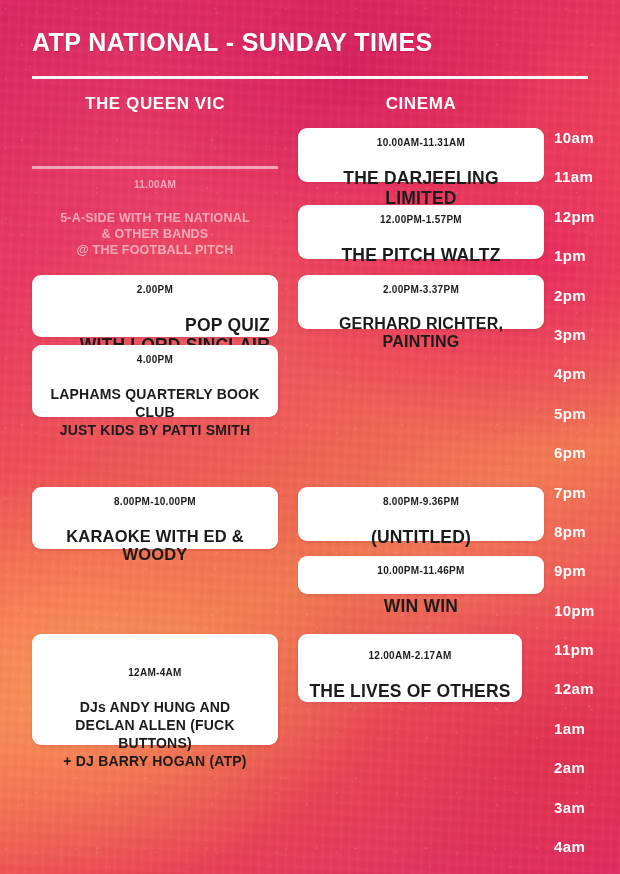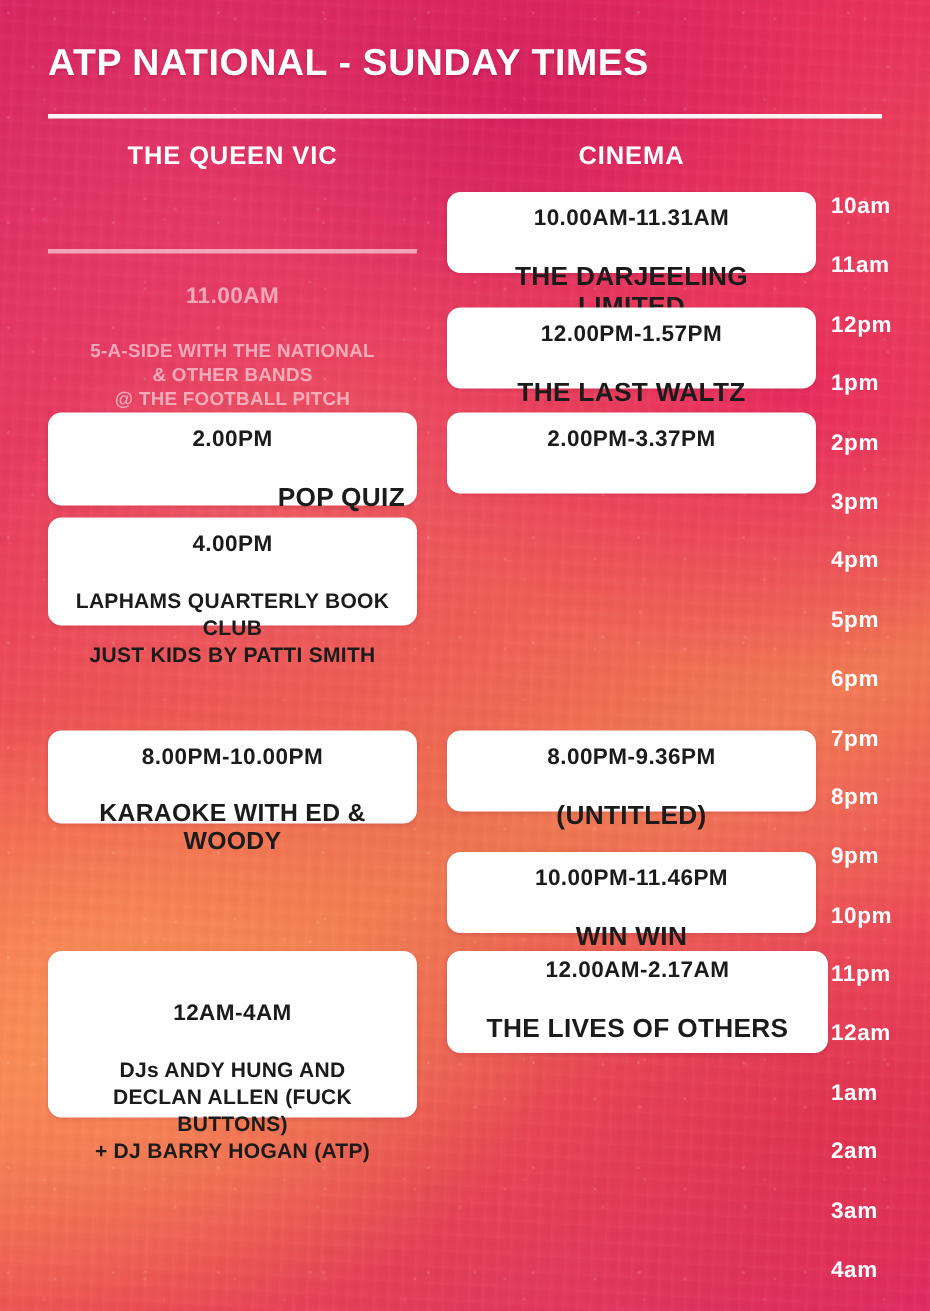--- a/index.html
+++ b/index.html
@@ -75,21 +75,21 @@
   .card {
     position: absolute;
     background: #ffffff;
     border-radius: 9px;
     text-align: center;
     color: #1b1b1b;
     padding: 9px 8px 10px;
     box-shadow: 0 1px 3px rgba(130,10,40,0.18);
   }
   .card .time {
-    font-size: 15px;
+    font-size: 10px;
     font-weight: bold;
     letter-spacing: 0.3px;
     line-height: 1.25;
   }
   .card .name {
     font-size: 17.5px;
     font-weight: bold;
     letter-spacing: 0.2px;
     line-height: 1.15;
     margin-top: 18px;
@@ -98,21 +98,21 @@
     font-size: 13px;
     line-height: 1.3;
     letter-spacing: 0.2px;
   }
   .card.ghost {
     background: transparent;
     box-shadow: none;
     color: rgba(255,255,255,0.55);
     border-top: 3px solid rgba(255,255,255,0.55);
     border-radius: 0;
-    padding-top: 20px;
+    padding-top: 10px;
   }
   .card.ghost .time { color: rgba(255,255,255,0.55); }
   .card.ghost .name.small { color: rgba(255,255,255,0.55); font-size: 12.5px; }
 
   .timecol {
     position: absolute;
     right: 10px;
     top: 118px;
     width: 60px;
   }
@@ -172,38 +172,39 @@
 + DJ BARRY HOGAN (ATP)</div>
   </div>
 
   <div class="card" style="left:298px; top:128px; width:246px; height:54px;">
     <div class="time">10.00AM-11.31AM</div>
     <div class="name">THE DARJEELING LIMITED</div>
   </div>
 
   <div class="card" style="left:298px; top:205px; width:246px; height:54px;">
     <div class="time">12.00PM-1.57PM</div>
-    <div class="name">THE LAST WALTZ</div>
+    <div class="name">THE PITCH WALTZ</div>
   </div>
 
   <div class="card" style="left:298px; top:275px; width:246px; height:54px;">
     <div class="time">2.00PM-3.37PM</div>
+    <div class="name" style="font-size:16px;">GERHARD RICHTER, PAINTING</div>
   </div>
 
   <div class="card" style="left:298px; top:487px; width:246px; height:54px;">
     <div class="time">8.00PM-9.36PM</div>
     <div class="name">(UNTITLED)</div>
   </div>
 
-  <div class="card" style="left:298px; top:568px; width:246px; height:54px;">
+  <div class="card" style="left:298px; top:556px; width:246px; height:38px;">
     <div class="time">10.00PM-11.46PM</div>
     <div class="name">WIN WIN</div>
   </div>
 
-  <div class="card" style="left:298px; top:634px; width:254px; height:68px; padding-top:4px;">
+  <div class="card" style="left:298px; top:634px; width:224px; height:68px; padding-top:16px;">
     <div class="time">12.00AM-2.17AM</div>
     <div class="name">THE LIVES OF OTHERS</div>
   </div>
 
   <div class="timecol">
     <div class="slot">10am</div>
     <div class="slot">11am</div>
     <div class="slot">12pm</div>
     <div class="slot">1pm</div>
     <div class="slot">2pm</div>

